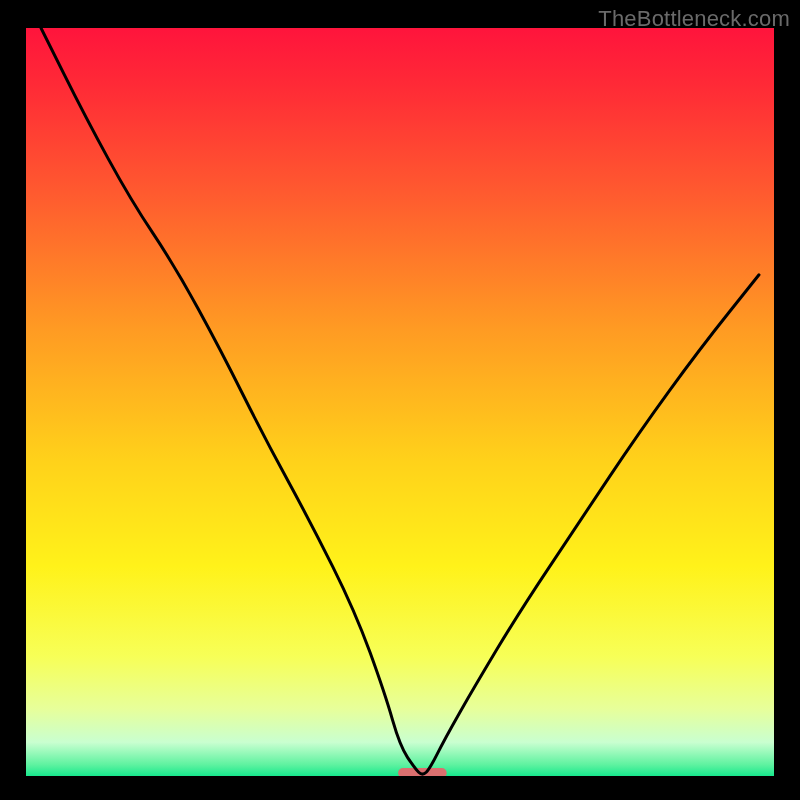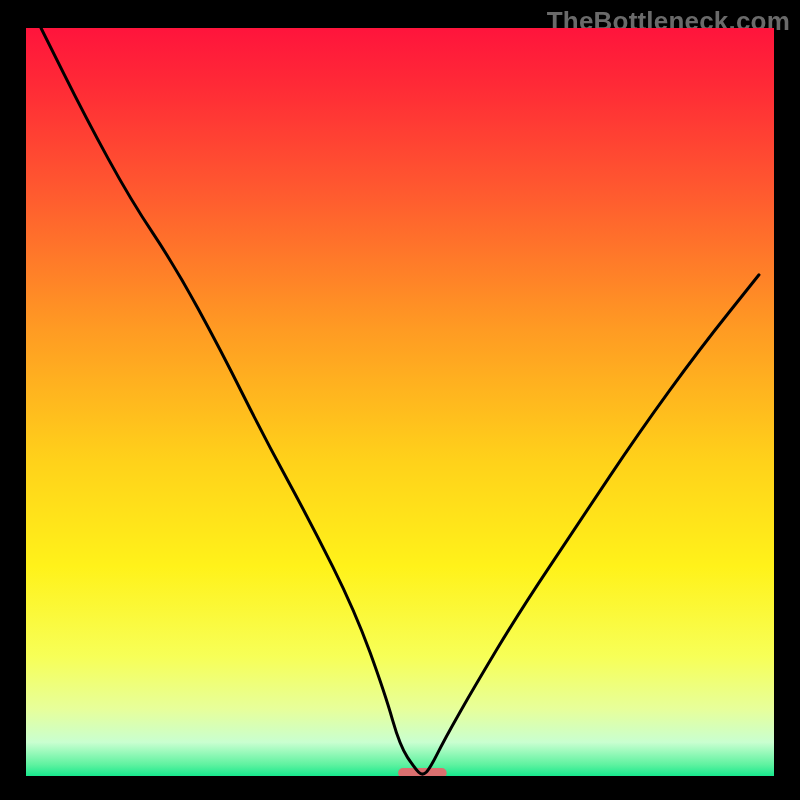--- a/index.html
+++ b/index.html
@@ -15,22 +15,22 @@
     position: relative;
     width: 800px;
     height: 800px;
     background: #000;
   }
   .watermark {
     position: absolute;
     top: 6px;
     right: 10px;
     color: #6a6a6a;
-    font-size: 26px;
-    font-weight: 700;
+    font-size: 22px;
+    font-weight: 400;
     letter-spacing: 0.2px;
   }
   .plot-wrap {
     position: absolute;
     left: 26px;
     top: 28px;
     width: 748px;
     height: 748px;
     box-sizing: border-box;
   }

